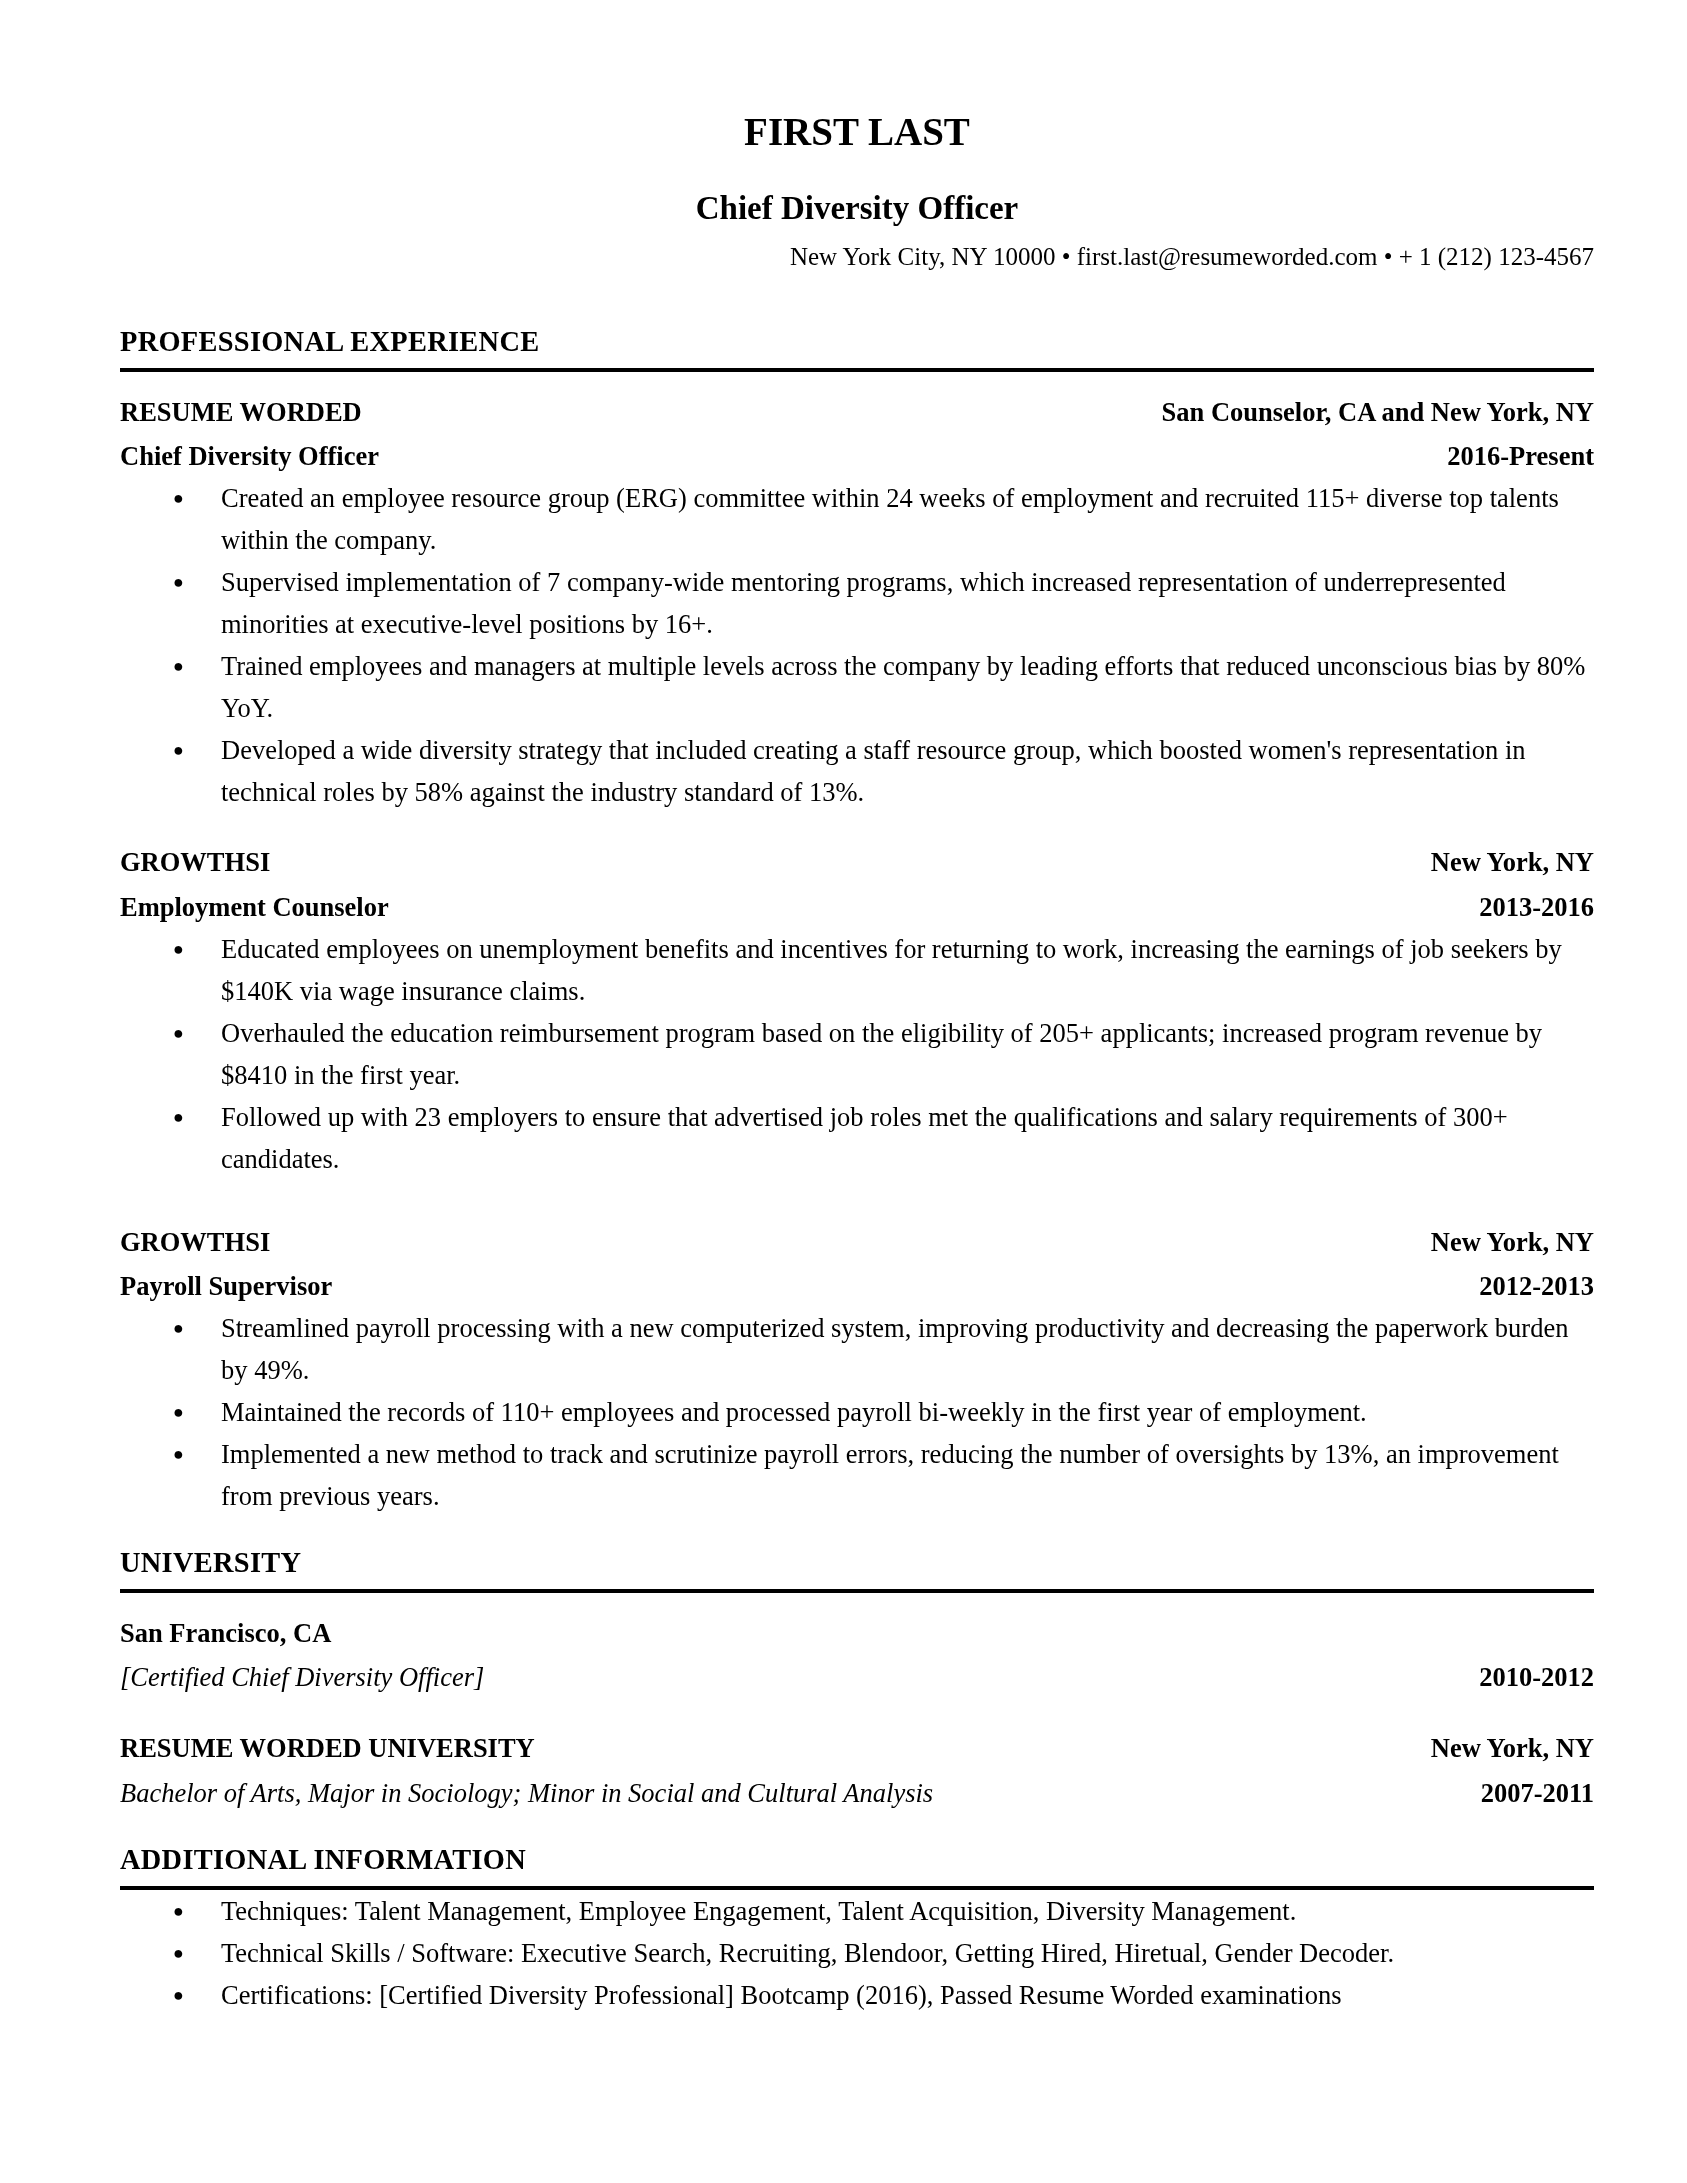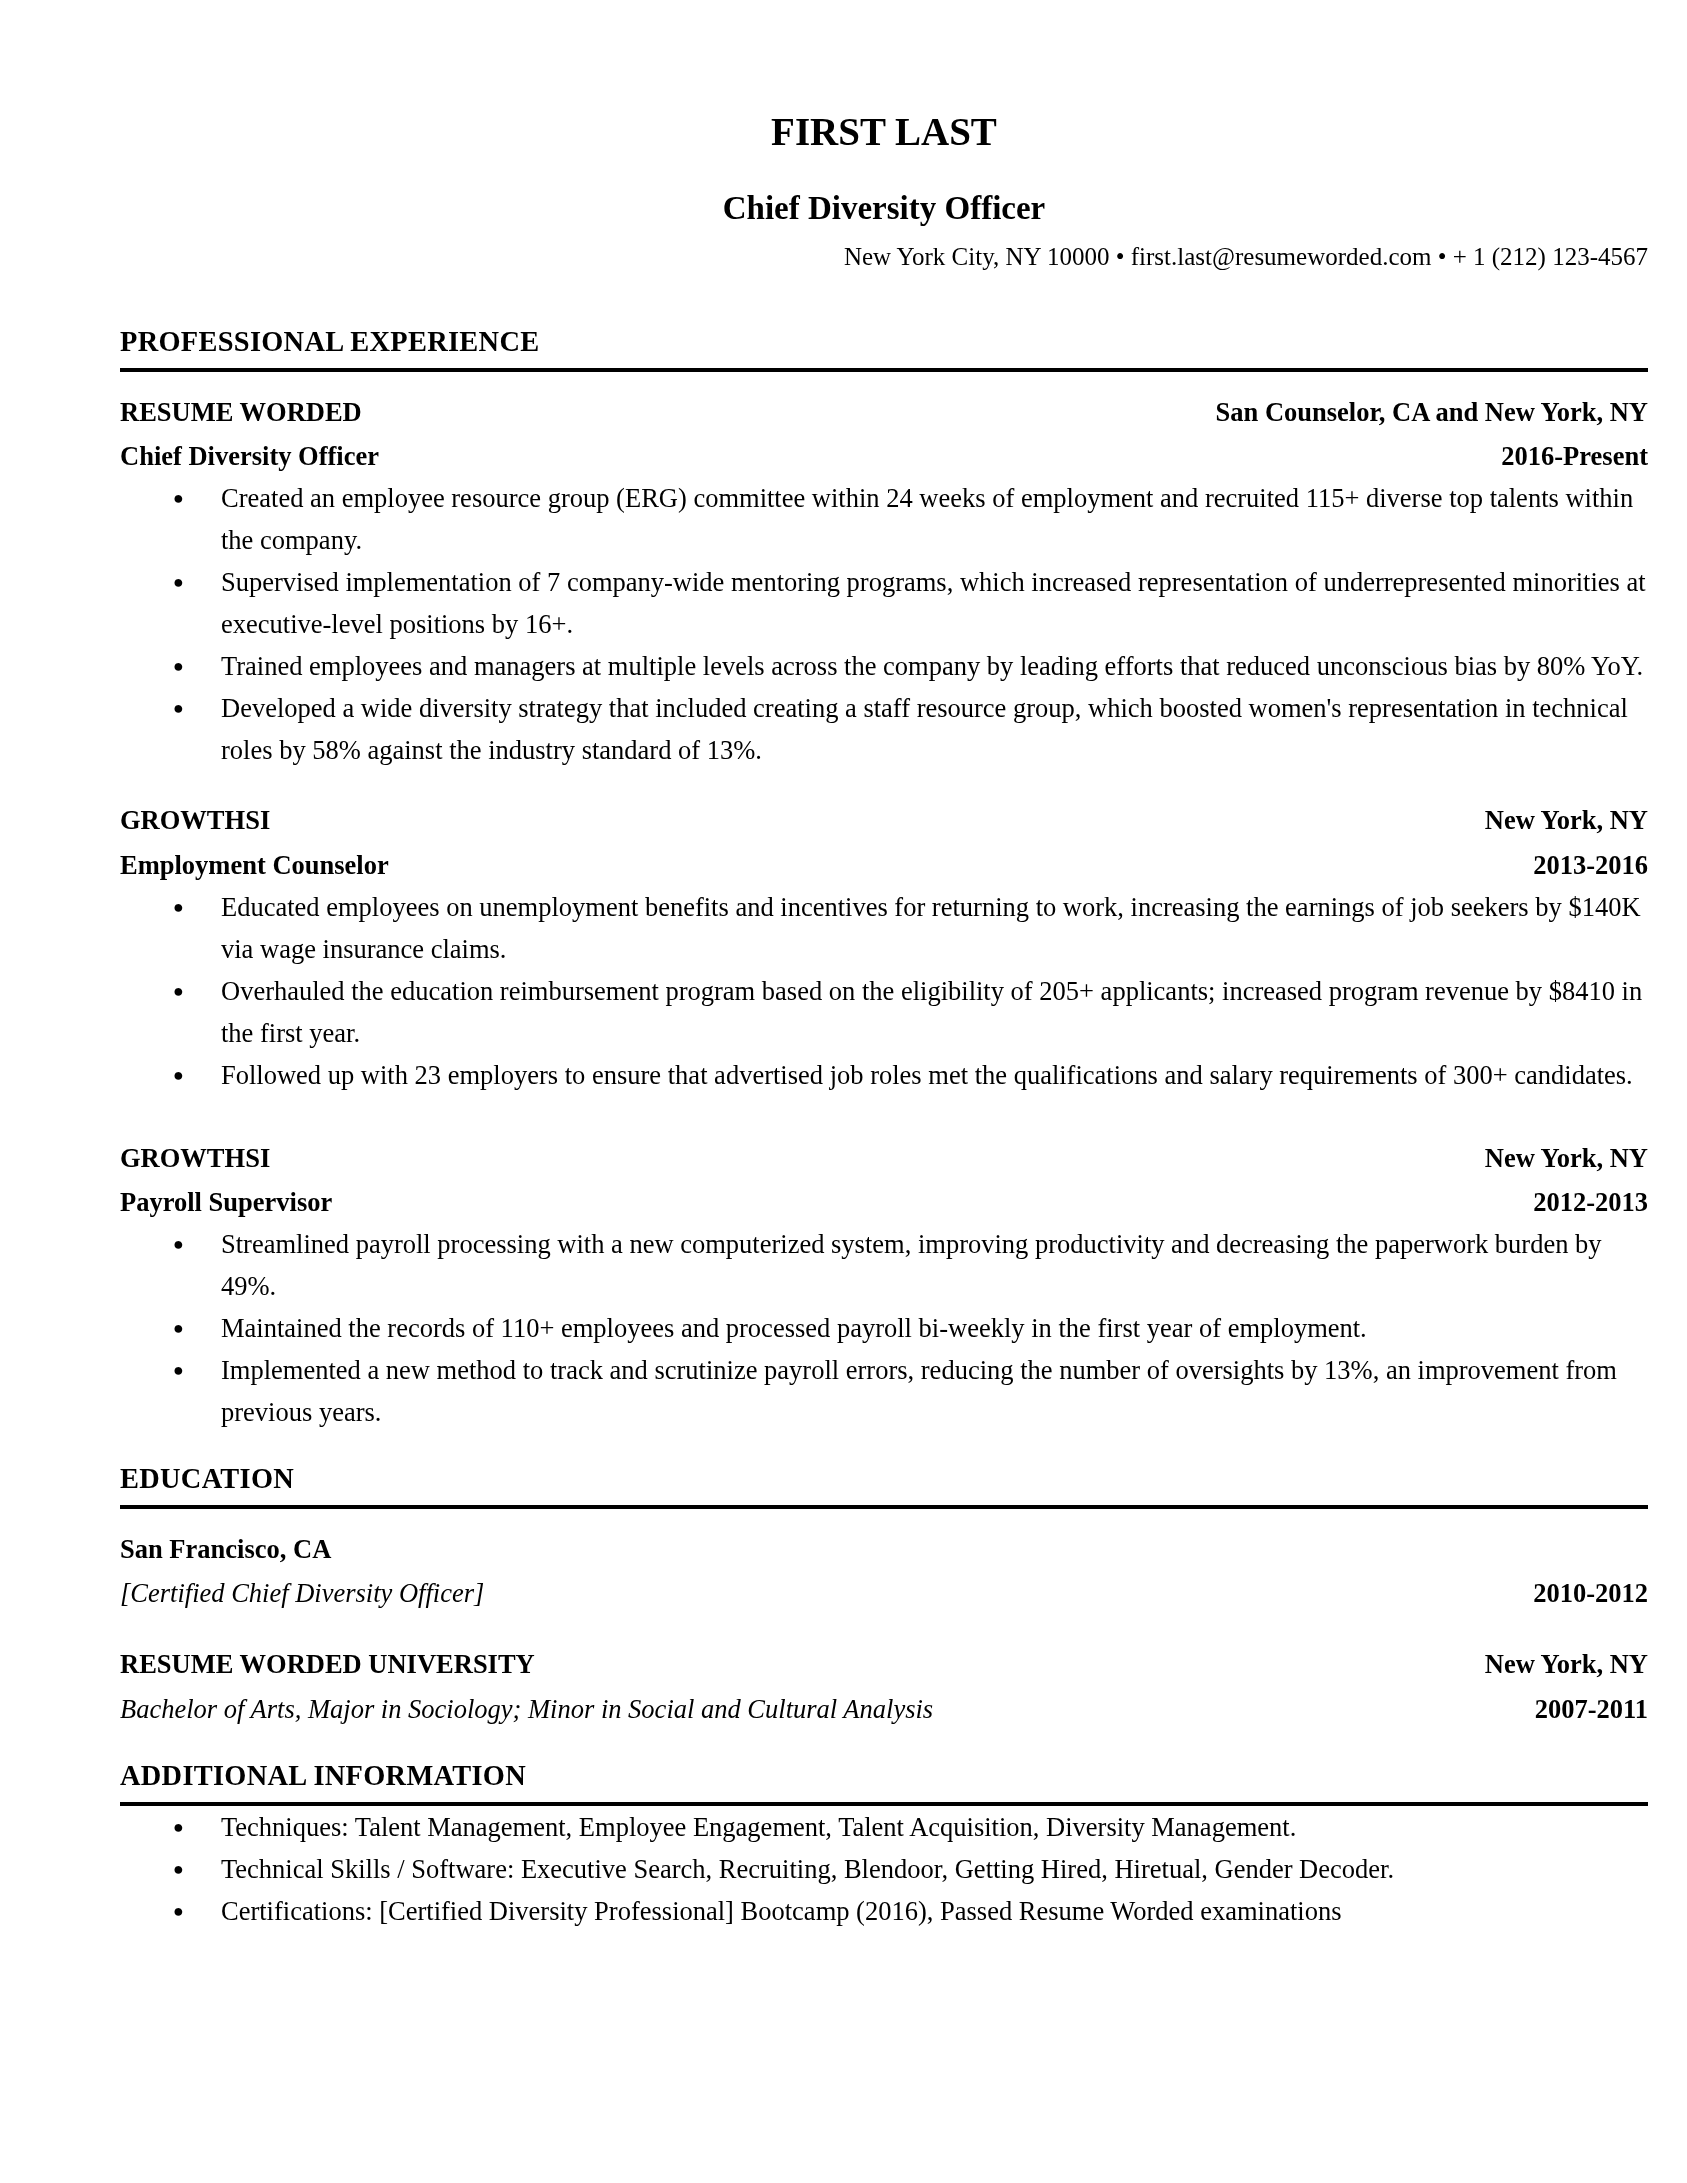--- a/index.html
+++ b/index.html
@@ -12,21 +12,21 @@
     height: 2183px;
     color: #000000;
     font-family: "Liberation Serif", "DejaVu Serif", serif;
     font-size: 26.5px;
     line-height: 42px;
   }
   .page {
     box-sizing: border-box;
     width: 1687px;
     height: 2183px;
-    padding: 111px 39px 0 120px;
+    padding: 111px 93px 0 120px;
     overflow: hidden;
   }
   
   .name {
     text-align: center;
     font-size: 39px;
     font-weight: bold;
     line-height: 1.1;
     margin: 0;
   }
@@ -180,21 +180,21 @@
         </div>
         <div class="bullet">
           <span class="dot">●</span>
           <span>Implemented a new method to track and scrutinize payroll errors, reducing the number of oversights by 13%, an improvement from previous years.</span>
         </div>
       </div>
     </div>
   </section>
 
   <section class="section">
-    <h2 class="heading">EDUCATION</h2>
+    <h2 class="heading">UNIVERSITY</h2>
     <div class="rule"></div>
 
     <div class="school">
       <div class="row bold">
         <span class="right">San Francisco, CA</span>
       </div>
       <div class="row">
         <span class="left italic">[Certified Chief Diversity Officer]</span>
         <span class="right bold">2010-2012</span>
       </div>

